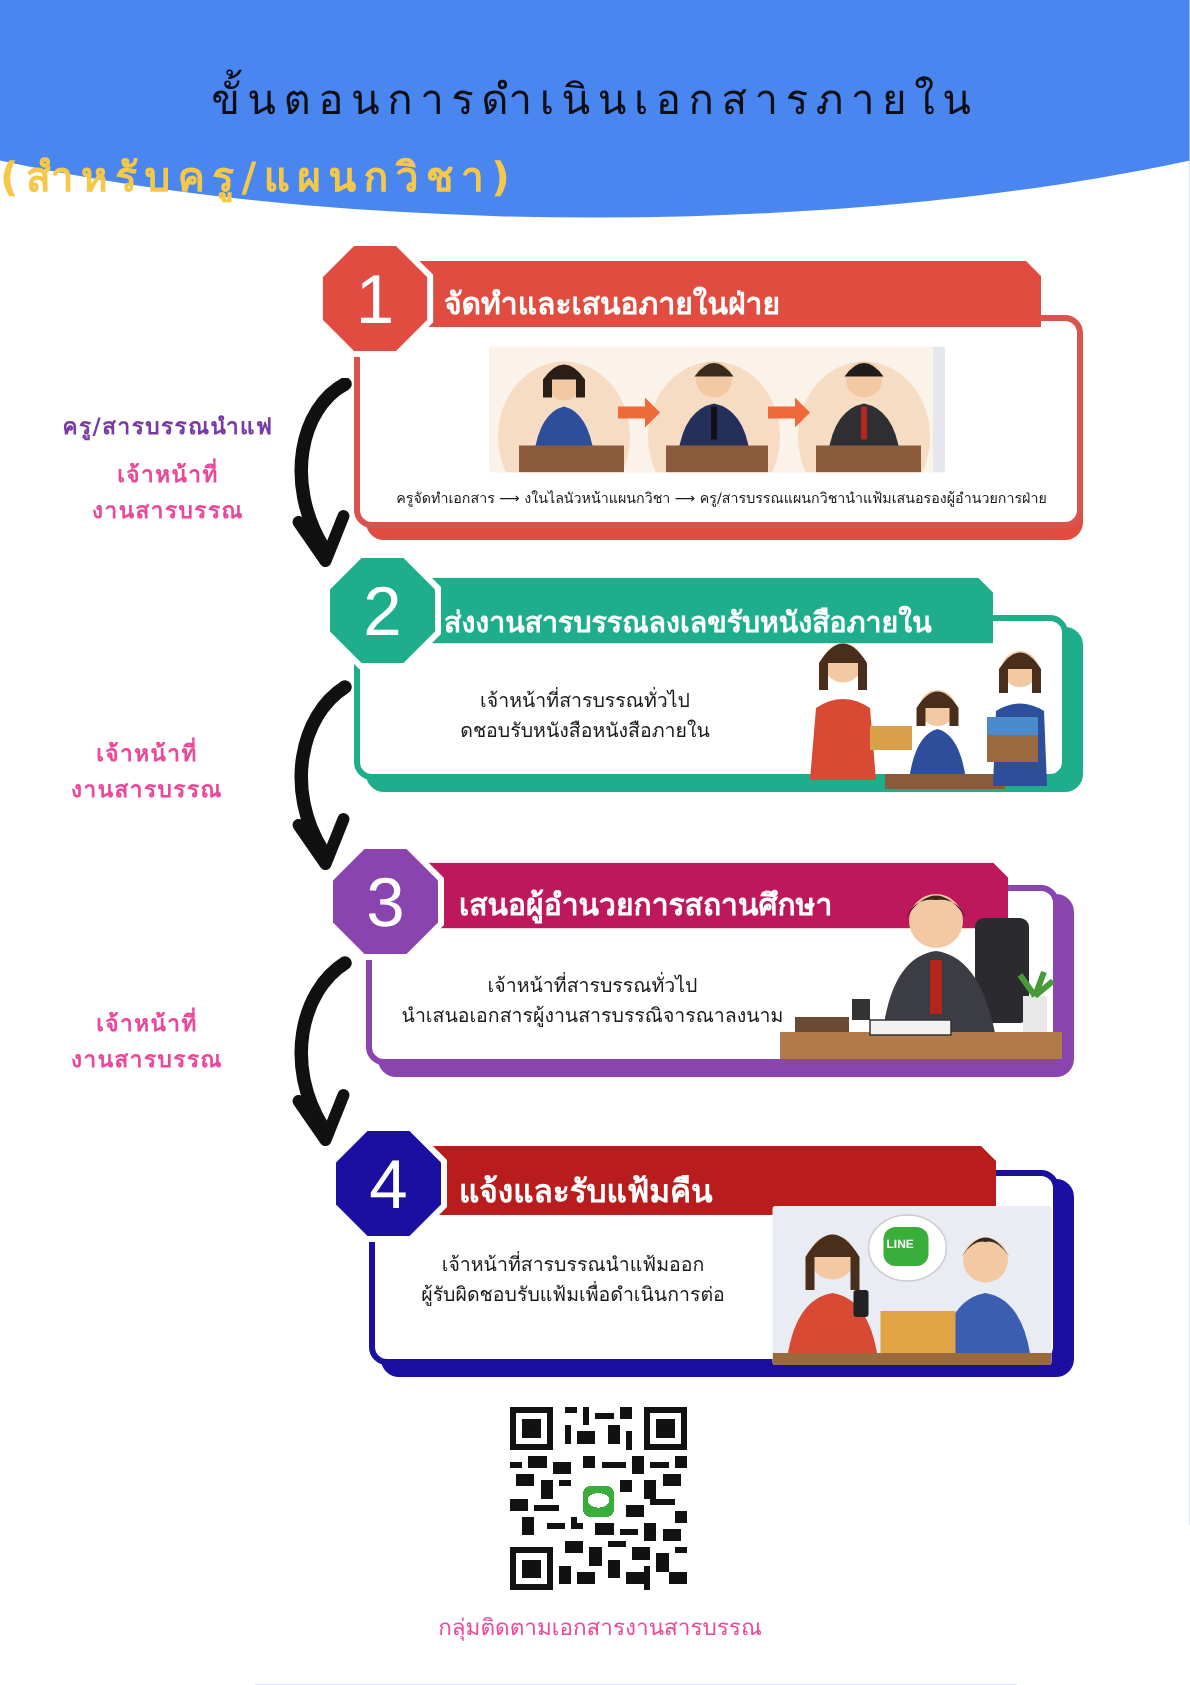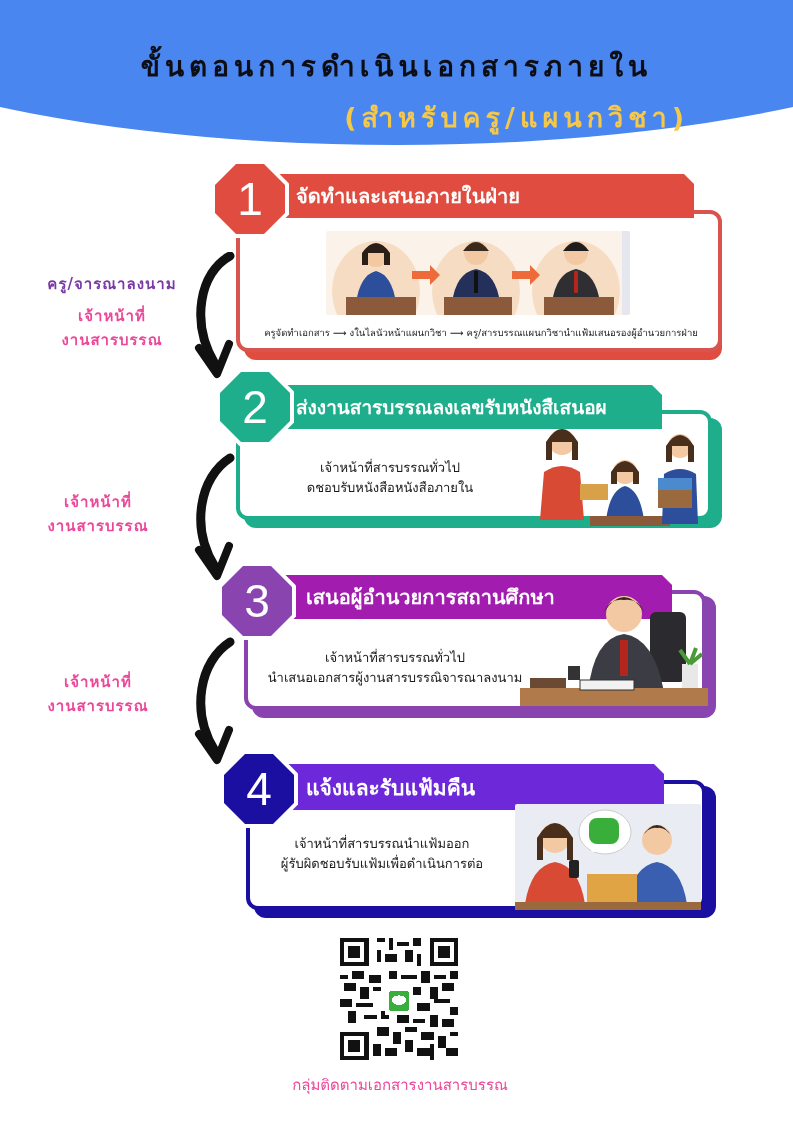--- a/index.html
+++ b/index.html
@@ -8,27 +8,27 @@
 
   
   .banner {
     position: absolute; left: -260px; top: -300px;
     width: 1313px; height: 445px;
     background: #4a86f0;
     border-radius: 0 0 50% 50% / 0 0 42% 42%;
   }
   .title {
     position: absolute; left: 0; top: 44px; width: 793px;
-    text-align: center; font-size: 28px; font-weight: bold;
+    text-align: center; font-size: 28px; font-weight: normal;
     letter-spacing: 5px; color: #0d0d14;
   }
   .subtitle {
     position: absolute; left: 0; top: 96px; width: 657px;
-    text-align: right; font-size: 27px; font-weight: bold;
-    letter-spacing: 5px; color: #f5c84a; margin-left: 32px;
+    text-align: left; font-size: 27px; font-weight: bold;
+    letter-spacing: 5px; color: #f5c84a;
   }
 
   
   .side-label {
     position: absolute; text-align: center; font-weight: bold;
     font-size: 15px; line-height: 24px; letter-spacing: 1px;
   }
   .side-label .purple { color: #7a3aa6; }
   .side-label .red { color: #ec4899; }
 
@@ -39,21 +39,21 @@
   .step { position: absolute; }
   .step .back {
     position: absolute; border-radius: 12px;
   }
   .step .card {
     position: absolute; background: #ffffff; border-radius: 12px;
     border: 4px solid;
   }
   .step .header {
     position: absolute; color: #ffffff; font-weight: bold;
-    display: flex; align-items: center; padding-left: 34px;
+    display: flex; align-items: flex-end; padding-left: 34px;
     box-shadow: 0 4px 5px rgba(0,0,0,0.25);
     clip-path: polygon(0 0, calc(100% - 10px) 0, 100% 10px, 100% 100%, 0 100%);
   }
   .step .hex {
     position: absolute; width: 70px; height: 70px;
     clip-path: polygon(30% 0, 70% 0, 100% 30%, 100% 70%, 70% 100%, 30% 100%, 0 70%, 0 30%);
     display: flex; align-items: center; justify-content: center;
     color: #ffffff; font-size: 46px; font-family: "Liberation Sans", sans-serif;
   }
   .hex-ring {
@@ -74,21 +74,21 @@
   }
 </style>
 </head>
 <body>
 
 <div class="banner"></div>
 <h1 class="title">ขั้นตอนการดำเนินเอกสารภายใน</h1>
 <h2 class="subtitle">(สำหรับครู/แผนกวิชา)</h2>
 
 <div class="side-label" style="left:22px; top:272px; width:180px;">
-  <div class="purple">ครู/จารณาลงนาม</div>
+  <div class="purple">ครู/สารบรรณนำแฟ</div>
   <div class="red" style="margin-top:8px;">เจ้าหน้าที่</div>
   <div class="red">งานสารบรรณ</div>
 </div>
 <div class="side-label" style="left:28px; top:490px; width:140px;">
   <div class="red">เจ้าหน้าที่</div>
   <div class="red">งานสารบรรณ</div>
 </div>
 <div class="side-label" style="left:28px; top:670px; width:140px;">
   <div class="red">เจ้าหน้าที่</div>
   <div class="red">งานสารบรรณ</div>
@@ -147,21 +147,21 @@
       <rect x="296" y="0" width="8" height="84" fill="#e6e6ee"></rect>
     </svg>
   </div>
   <div class="desc" style="left:246px; top:323px; width:470px; font-size:9.5px; white-space:nowrap;">ครูจัดทำเอกสาร ⟶ งในไลนัวหน้าแผนกวิชา ⟶ ครู/สารบรรณแผนกวิชานำแฟ้มเสนอรองผู้อำนวยการฝ่าย</div>
 </div>
 
 <div class="step">
   <div class="back" style="left:244px; top:418px; width:478px; height:110px; background:#1fae8c;"></div>
   <div class="card" style="left:236px; top:410px; width:476px; height:110px; border-color:#1fae8c;"></div>
   <div class="header" style="left:262px; top:385px; width:400px; height:44px; background:#1fae8c; font-size:19px;">
-    <span>ส่งงานสารบรรณลงเลขรับหนังสืเสนอผ</span>
+    <span>ส่งงานสารบรรณลงเลขรับหนังสือภายใน</span>
   </div>
   <div class="hex-ring" style="left:216px; top:368px;"></div>
   <div class="hex" style="left:220px; top:372px; background:#1fae8c;">
     <span>2</span>
   </div>
   <div class="desc" style="left:260px; top:458px; width:260px;">
     <div>เจ้าหน้าที่สารบรรณทั่วไป</div>
     <div>ดชอบรับหนังสือหนังสือภายใน</div>
   </div>
   <div class="illus" style="left:530px; top:420px; width:176px; height:106px;">
@@ -182,21 +182,21 @@
       <path d="M132 104 L134 54 Q150 44 166 54 L168 104Z" fill="#2d4e9a"></path>
       <rect x="128" y="58" width="34" height="14" fill="#4a8acd"></rect>
       <rect x="128" y="70" width="34" height="18" fill="#9a6a3e"></rect>
     </svg>
   </div>
 </div>
 
 <div class="step">
   <div class="back" style="left:252px; top:596px; width:464px; height:122px; background:#8a44b0;"></div>
   <div class="card" style="left:244px; top:590px; width:462px; height:120px; border-color:#8a44b0;"></div>
-  <div class="header" style="left:272px; top:575px; width:400px; height:44px; background:#a21caf; font-size:20px;">
+  <div class="header" style="left:272px; top:575px; width:400px; height:44px; background:#be185d; font-size:20px;">
     <span>เสนอผู้อำนวยการสถานศึกษา</span>
   </div>
   <div class="hex-ring" style="left:218px; top:562px;"></div>
   <div class="hex" style="left:222px; top:566px; background:#8a44b0;">
     <span>3</span>
   </div>
   <div class="desc" style="left:250px; top:648px; width:290px;">
     <div>เจ้าหน้าที่สารบรรณทั่วไป</div>
     <div>นำเสนอเอกสารผู้งานสารบรรณิจารณาลงนาม</div>
   </div>
@@ -213,21 +213,21 @@
       <rect x="48" y="84" width="12" height="14" fill="#333"></rect>
       <rect x="162" y="82" width="16" height="24" fill="#e8e8e8"></rect>
       <path d="M170 82 L160 68 M170 82 L176 66 M170 82 L182 72" stroke="#4a9a3a" stroke-width="4"></path>
     </svg>
   </div>
 </div>
 
 <div class="step">
   <div class="back" style="left:254px; top:786px; width:462px; height:132px; background:#1a0fa0;"></div>
   <div class="card" style="left:246px; top:780px; width:460px; height:130px; border-color:#1a0fa0;"></div>
-  <div class="header" style="left:272px; top:764px; width:392px; height:46px; background:#6d28d9; font-size:21px;">
+  <div class="header" style="left:272px; top:764px; width:392px; height:46px; background:#b91c1c; font-size:21px;">
     <span>แจ้งและรับแฟ้มคืน</span>
   </div>
   <div class="hex-ring" style="left:220px; top:750px;"></div>
   <div class="hex" style="left:224px; top:754px; background:#1a0fa0;">
     <span>4</span>
   </div>
   <div class="desc" style="left:256px; top:834px; width:252px;">
     <div>เจ้าหน้าที่สารบรรณนำแฟ้มออก</div>
     <div>ผู้รับผิดชอบรับแฟ้มเพื่อดำเนินการต่อ</div>
   </div>
@@ -241,21 +241,21 @@
       <path d="M10 100 Q16 62 40 58 Q64 62 70 100Z" fill="#d84a34"></path>
       <rect x="54" y="56" width="10" height="18" rx="2" fill="#222"></rect>
 
       <circle cx="142" cy="36" r="15" fill="#f3c9a4"></circle>
         <path d="M126 34 Q142 8 158 34 Q150 22 142 24 Q134 22 126 34Z" fill="#3a2a1e"></path>
       <path d="M112 100 Q118 62 142 58 Q166 62 172 100Z" fill="#3a5fb0"></path>
 
       <rect x="72" y="70" width="50" height="28" fill="#e0a445"></rect>
       <rect x="0" y="98" width="186" height="8" fill="#9a6a3e"></rect>
     </svg>
-    <span style="position:absolute; left:76px; top:21px; font-size:8px; font-weight:bold; color:#fff; font-family:'Liberation Sans', sans-serif;margin-top:20px;">LINE</span>
+    <span style="position:absolute; left:76px; top:21px; font-size:8px; font-weight:bold; color:#fff; font-family:'Liberation Sans', sans-serif;">LINE</span>
   </div>
 </div>
 
 <div class="qr">
   <svg width="118" height="122" viewBox="0 0 29 30" shape-rendering="crispEdges">
     <rect width="29" height="30" fill="#fff"></rect>
     <g fill="#111">
       <rect x="0" y="0" width="7" height="7"></rect>
         <rect x="1" y="1" width="5" height="5" fill="#fff"></rect>
         <rect x="2" y="2" width="3" height="3"></rect>

